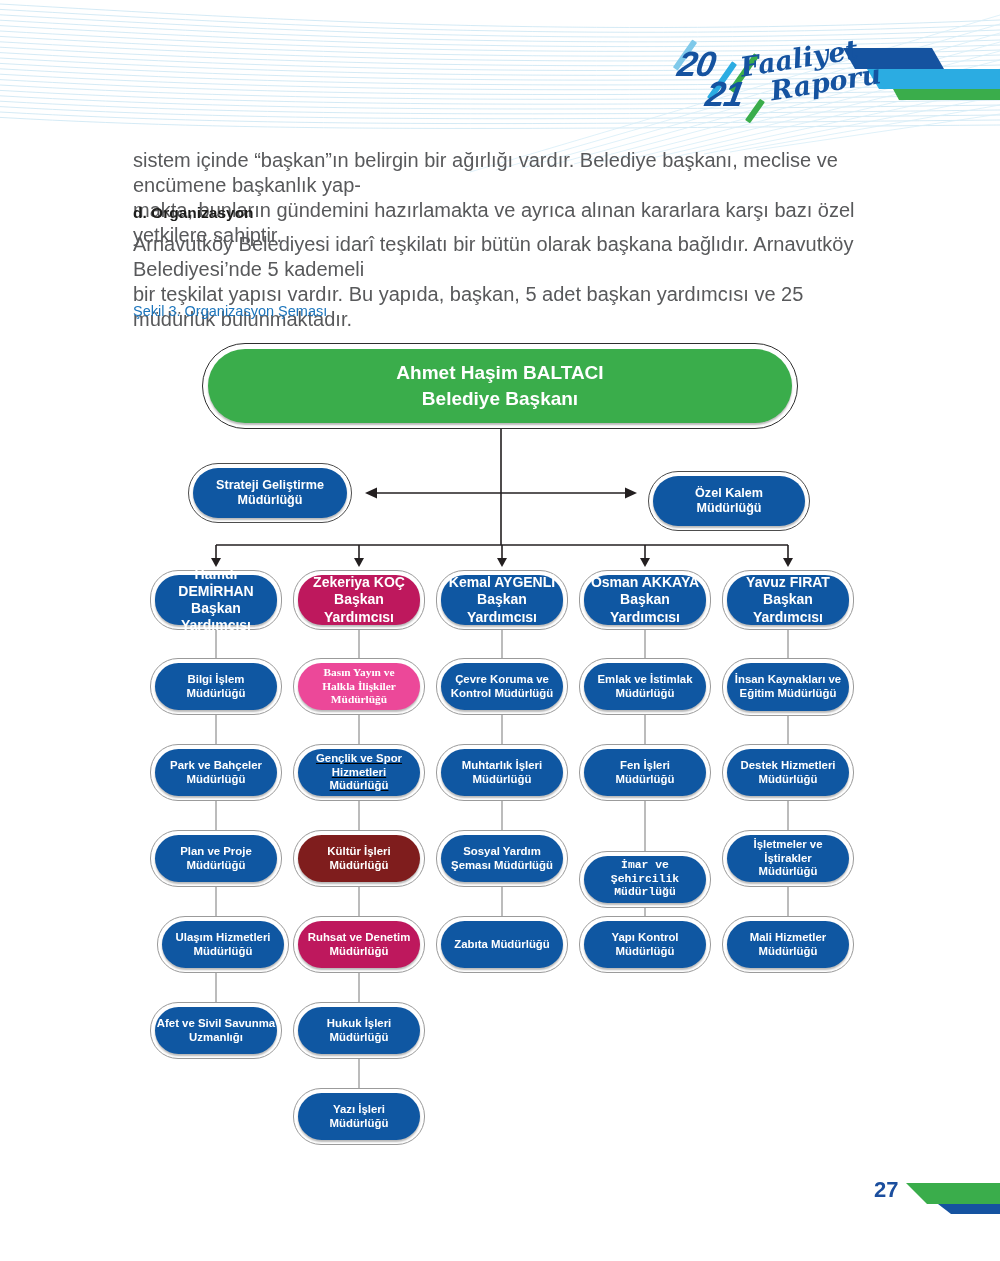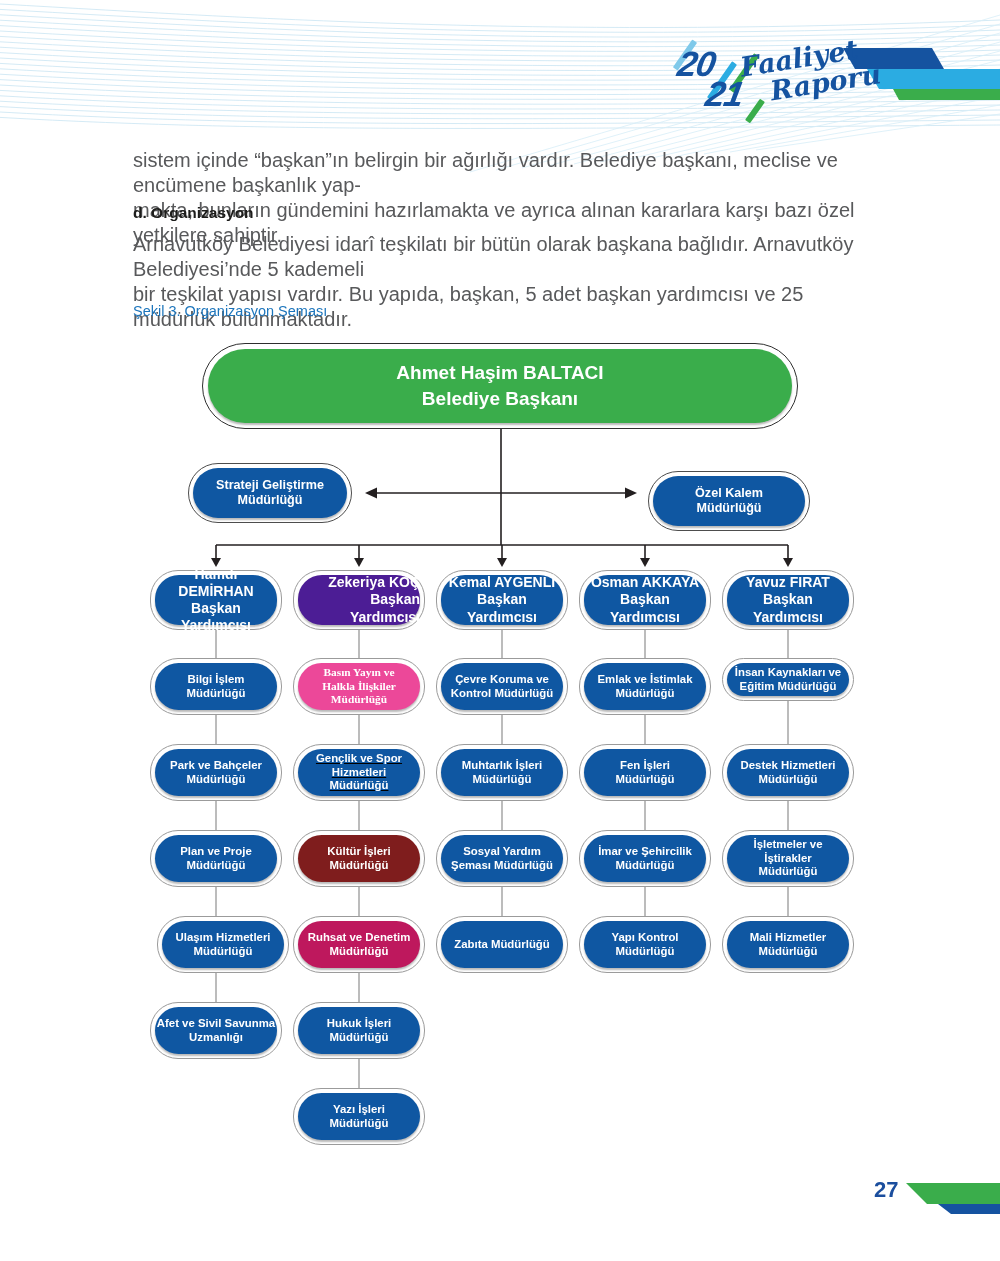--- a/index.html
+++ b/index.html
@@ -174,21 +174,21 @@
       </div>
       <div class="node dept-node" style="left: 157px; top: 581px; width: 132px; height: 57px;">
         <div class="inner" style="background: rgb(15, 87, 162);">Ulaşım Hizmetleri
 Müdürlüğü</div>
       </div>
       <div class="node dept-node" style="left: 150px; top: 667px; width: 132px; height: 57px;">
         <div class="inner" style="background: rgb(15, 87, 162);">Afet ve Sivil Savunma
 Uzmanlığı</div>
       </div>
       <div class="node head-node" style="left: 293px; top: 235px; width: 132px; height: 60px;">
-        <div class="inner" style="background: #4c1d95; text-align: right;">Zekeriya KOÇ
+        <div class="inner" style="background: #be185d;">Zekeriya KOÇ
 Başkan Yardımcısı</div>
       </div>
       <div class="node dept-node" style="left: 293px; top: 323px; width: 132px; height: 57px;">
         <div class="inner" style="background: #ec4899; font-family: Liberation Serif, serif;">Basın Yayın ve
 Halkla İlişkiler
 Müdürlüğü</div>
       </div>
       <div class="node dept-node" style="left: 293px; top: 409px; width: 132px; height: 57px; text-decoration: underline;">
         <div class="inner" style="background: rgb(15, 87, 162);">Gençlik ve Spor
 Hizmetleri
@@ -234,33 +234,33 @@
 Başkan Yardımcısı</div>
       </div>
       <div class="node dept-node" style="left: 579px; top: 323px; width: 132px; height: 57px;">
         <div class="inner" style="background: rgb(15, 87, 162);">Emlak ve İstimlak
 Müdürlüğü</div>
       </div>
       <div class="node dept-node" style="left: 579px; top: 409px; width: 132px; height: 57px;">
         <div class="inner" style="background: rgb(15, 87, 162);">Fen İşleri
 Müdürlüğü</div>
       </div>
-      <div class="node dept-node" style="left: 579px; top: 495px; width: 132px; height: 57px;">
+      <div class="node dept-node" style="left: 579px; top: 516px; width: 132px; height: 57px; font-family: Liberation Mono, monospace;">
         <div class="inner" style="background: rgb(15, 87, 162);">İmar ve Şehircilik
 Müdürlüğü</div>
       </div>
       <div class="node dept-node" style="left: 579px; top: 581px; width: 132px; height: 57px;">
         <div class="inner" style="background: rgb(15, 87, 162);">Yapı Kontrol
 Müdürlüğü</div>
       </div>
       <div class="node head-node" style="left: 722px; top: 235px; width: 132px; height: 60px;">
         <div class="inner" style="background: rgb(15, 87, 162);">Yavuz FIRAT
 Başkan Yardımcısı</div>
       </div>
-      <div class="node dept-node" style="left: 722px; top: 323px; width: 132px; height: 43px;">
+      <div class="node dept-node" style="left: 722px; top: 323px; width: 132px; height: 58px;">
         <div class="inner" style="background: rgb(15, 87, 162);">İnsan Kaynakları ve
 Eğitim Müdürlüğü</div>
       </div>
       <div class="node dept-node" style="left: 722px; top: 409px; width: 132px; height: 57px;">
         <div class="inner" style="background: rgb(15, 87, 162);">Destek Hizmetleri
 Müdürlüğü</div>
       </div>
       <div class="node dept-node" style="left: 722px; top: 495px; width: 132px; height: 57px;">
         <div class="inner" style="background: rgb(15, 87, 162);">İşletmeler ve
 İştirakler

